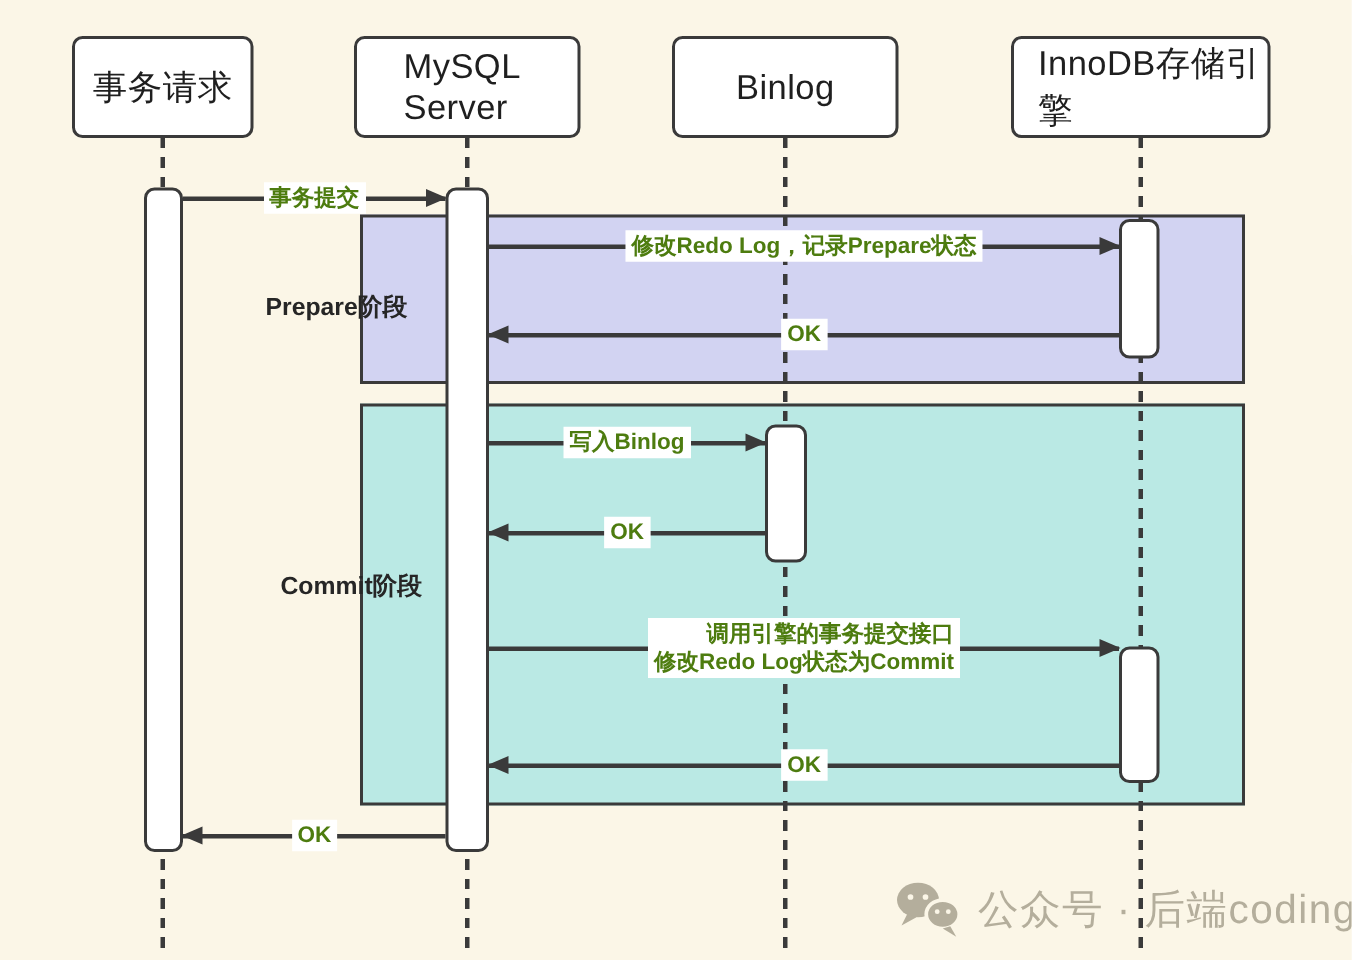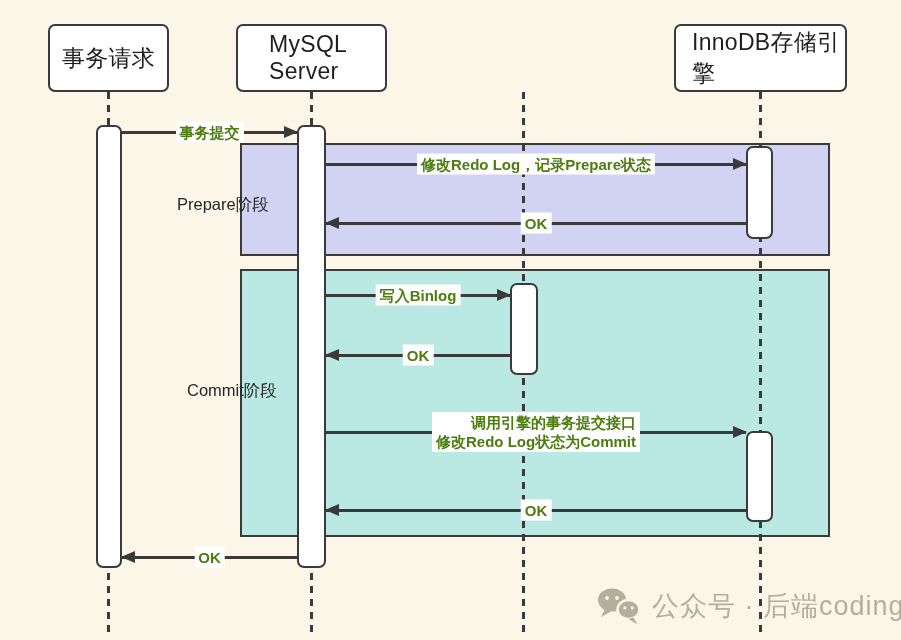--- a/index.html
+++ b/index.html
@@ -29,21 +29,21 @@
     background:repeating-linear-gradient(to bottom,var(--stroke) 0 7px,transparent 7px 13px);
   }
   
   .phase-box{
     position:absolute;left:240px;width:590px;border:2px solid var(--stroke);
     box-sizing:border-box;z-index:1;
   }
   .phase-prepare{top:143px;height:113px;background:var(--prepare-fill);}
   .phase-commit{top:269px;height:268px;background:var(--commit-fill);}
   .phase-label{
-    position:absolute;z-index:5;font-weight:normal;font-size:16.5px;color:#262626;
+    position:absolute;z-index:5;font-weight:bold;font-size:16.5px;color:#262626;
     white-space:nowrap;
   }
   
   .bar{
     position:absolute;background:#ffffff;border:2.5px solid var(--stroke);
     border-radius:7px;z-index:4;box-sizing:border-box;
   }
   
   .message{position:absolute;height:2.5px;z-index:3;}
   .msg-line{position:absolute;left:0;right:0;top:0;height:2.5px;background:var(--stroke);}
@@ -72,20 +72,23 @@
 </head>
 <body>
 
 <div class="canvas">
 
   <div class="actor-box" style="left:48px;width:121px;">
     <span>事务请求</span>
   </div>
   <div class="actor-box" style="left:236px;width:151px;padding-left:31px;">
     <span>MySQL Server</span>
+  </div>
+  <div class="actor-box" style="left:448px;width:151px;">
+    <span>Binlog</span>
   </div>
   <div class="actor-box" style="left:674px;width:173px;padding-left:16px;">
     <span>InnoDB存储引擎</span>
   </div>
 
   <div class="lifeline" style="left:107px;"></div>
   <div class="lifeline" style="left:310px;"></div>
   <div class="lifeline" style="left:522px;"></div>
   <div class="lifeline" style="left:759px;"></div>
 

